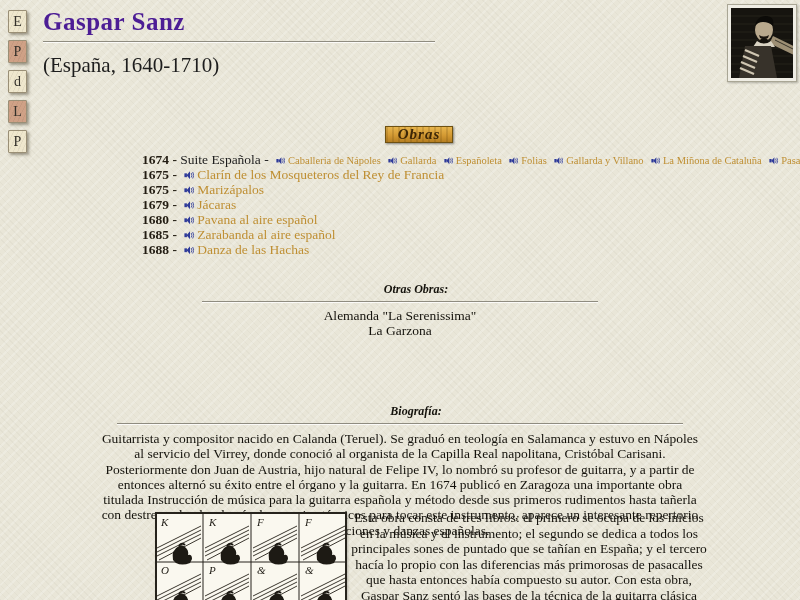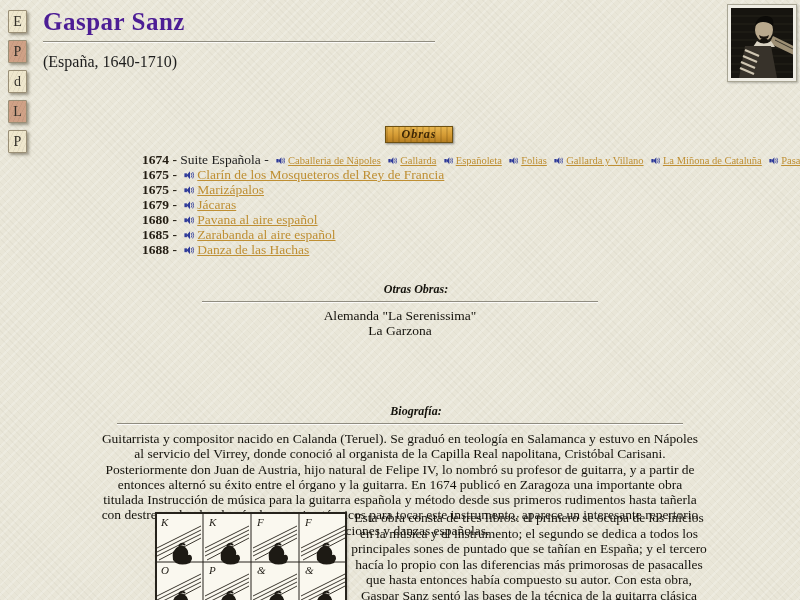--- a/index.html
+++ b/index.html
@@ -21,44 +21,44 @@
     border:1px solid #9a8f76;border-radius:1px;
     box-shadow:2px 2px 3px rgba(60,50,30,.45);
     cursor:pointer;
     background-image:repeating-linear-gradient(115deg, rgba(0,0,0,.05) 0 1px, rgba(0,0,0,0) 1px 4px);
   }
   .navbtn.cream{background-color:#efe7cd;}
   .navbtn.tan{background-color:#cfa186;}
   
   .page-title{position:absolute;left:43px;top:8px;font-size:25px;font-weight:bold;color:#4c1d95;letter-spacing:.5px;}
   .title-rule{position:absolute;left:43px;top:41px;width:392px;height:0;border-top:1px solid #8f8c80;border-bottom:1px solid rgba(255,255,255,.8);}
-  .subtitle{position:absolute;left:43px;top:53px;font-size:16px;color:#1d1d1d;}
+  .subtitle{position:absolute;left:43px;top:53px;font-size:21px;color:#1d1d1d;}
   
   .portrait-frame{
     position:absolute;left:727px;top:4px;padding:3px;background:#efede4;
     border:1px solid #a9a695;box-shadow:1px 1px 2px rgba(0,0,0,.25);
   }
   .portrait-frame svg{display:block;}
   
   .obras-btn{
     position:absolute;left:385px;top:126px;width:66px;height:15px;
     display:flex;align-items:center;justify-content:center;
     background:linear-gradient(180deg,#e7b54d 0%,#d49a33 55%,#b67f22 100%);
     background-image:repeating-linear-gradient(90deg, rgba(90,60,10,.18) 0 2px, rgba(0,0,0,0) 2px 6px),
       linear-gradient(180deg,#e7b54d 0%,#d49a33 55%,#b67f22 100%);
     border:1px solid #6e5112;box-shadow:1px 1px 2px rgba(0,0,0,.45);
-    font-style:italic;font-weight:bold;font-size:12px;color:#3c2606;letter-spacing:1px;
+    font-style:italic;font-weight:bold;font-size:15px;color:#3c2606;letter-spacing:1px;
     cursor:pointer;
   }
   
   .works{position:absolute;left:142px;top:152px;white-space:nowrap;font-size:13.5px;}
   .work-row{height:15px;line-height:15px;margin-bottom:0;}
   .year{font-weight:bold;color:#221c12;margin-top:33px;}
   .wprefix{color:#1d1d1d;}
-  .worklink{color:#bf8f33;text-decoration:underline;cursor:pointer;}
+  .worklink{color:#bf8f33;cursor:pointer;}
   .work-row .small .worklink{font-size:10.5px;}
   .witem{margin-left:4px;}
   .spk{display:inline-block;vertical-align:-1px;color:#2e3a99;margin-right:3px;cursor:pointer;}
   .spk svg{display:block;}
   
   .section{position:absolute;left:0;width:800px;text-align:center;}
   .sec-heading{font-size:12px;font-weight:bold;font-style:italic;color:#14120c;padding-left:32px;}
   .sec-rule{height:0;border-top:1px solid #8f8c80;border-bottom:1px solid rgba(255,255,255,.8);margin:4px auto 0 auto;}
   .otras{top:282px;}
   .otras .sec-rule{width:396px;}

